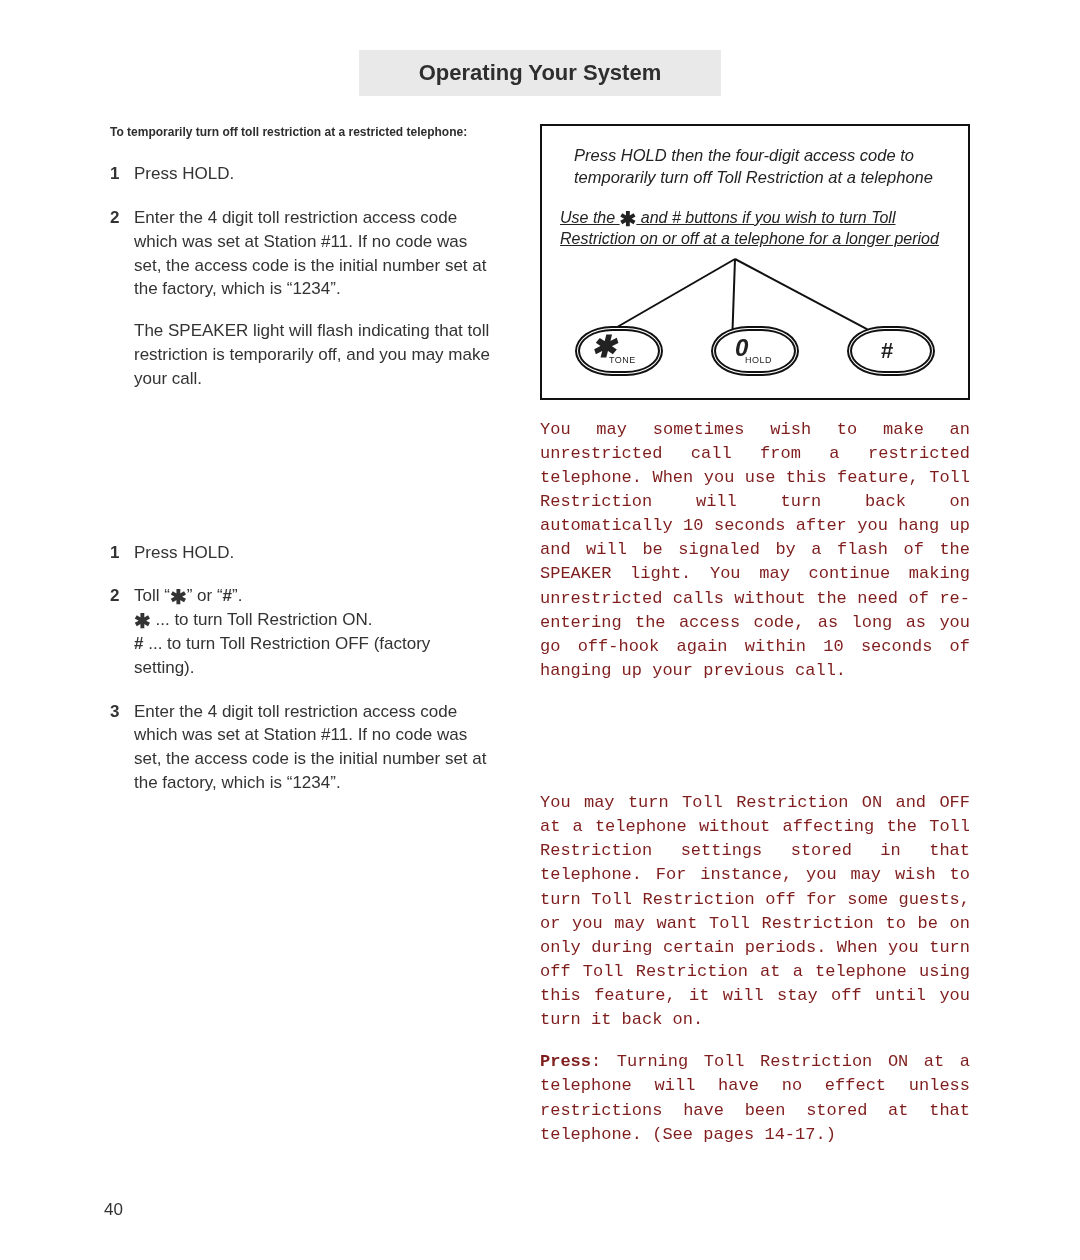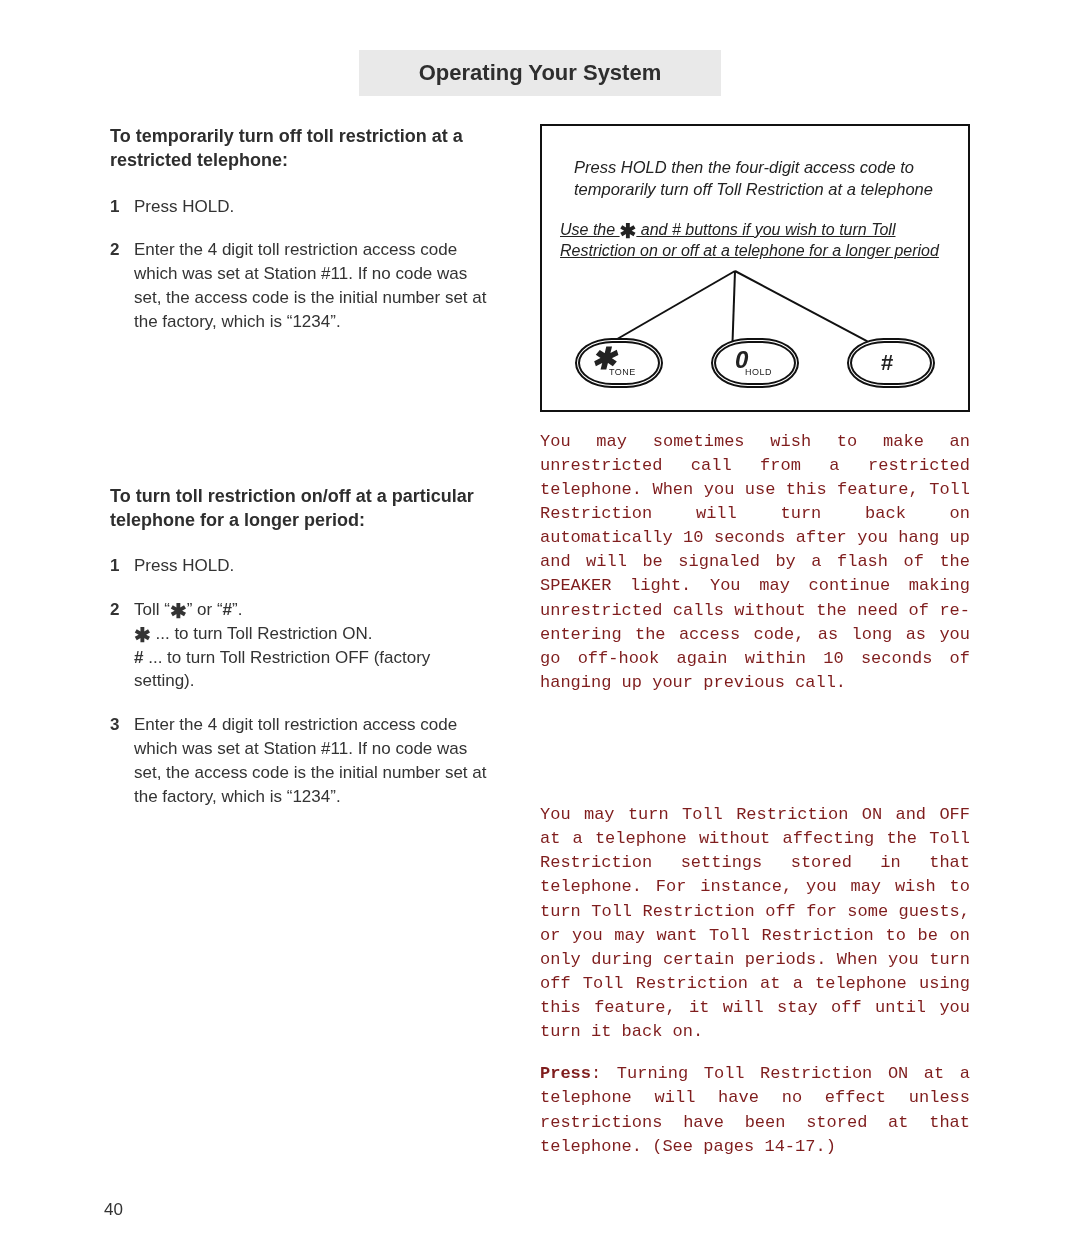--- a/index.html
+++ b/index.html
@@ -38,21 +38,21 @@
     display: flex;
     gap: 50px;
   }
   .col-left {
     flex: 0 0 380px;
   }
   .col-right {
     flex: 1;
   }
   .subhead {
-    font-size: 18px;
+    font-size: 12px;
     font-weight: bold;
     color: #2e2e2e;
     line-height: 1.35;
     margin: 0 0 22px 0;
   }
   .num-list {
     list-style: none;
     padding: 0;
     margin: 0;
   }
@@ -82,21 +82,21 @@
   .spacer-lg { height: 130px; }
   .diagram-box {
     border: 2px solid #111;
     padding: 14px 18px 22px 18px;
     position: relative;
     font-size: 16.5px;
     color: #222;
     font-style: italic;
     line-height: 1.35;
   }
-  .diagram-top { margin: 16px 0 18px 14px; }
+  .diagram-top { margin: 4px 0 18px 14px; }
   .diagram-mid { margin: 0 0 6px 0; font-size: 16px; text-decoration: underline; }
   .star-glyph {
     font-style: normal;
     font-weight: bold;
     position: relative;
     display: inline-block;
     transform: translateY(3px);
     font-size: 20px;
     line-height: 0;
   }
@@ -184,27 +184,27 @@
 
       <ol class="num-list">
         <li>
           <span class="num">1</span>
           <span class="body">Press HOLD.</span>
         </li>
         <li>
           <span class="num">2</span>
           <span class="body">
             <p>Enter the 4 digit toll restriction access code which was set at Station #11.  If no code was set, the access code is the initial number set at the factory, which is “1234”.</p>
+            <p>The SPEAKER light will flash indicating that toll restriction is temporarily off, and you may make your call.</p>
           </span>
         </li>
       </ol>
 
       <div class="spacer-lg"></div>
 
-      <p class="subhead">To turn toll restriction on/off at a particular telephone for a longer period:</p>
 
       <ol class="num-list">
         <li>
           <span class="num">1</span>
           <span class="body">Press HOLD.</span>
         </li>
         <li>
           <span class="num">2</span>
           <span class="body">
             <p>

